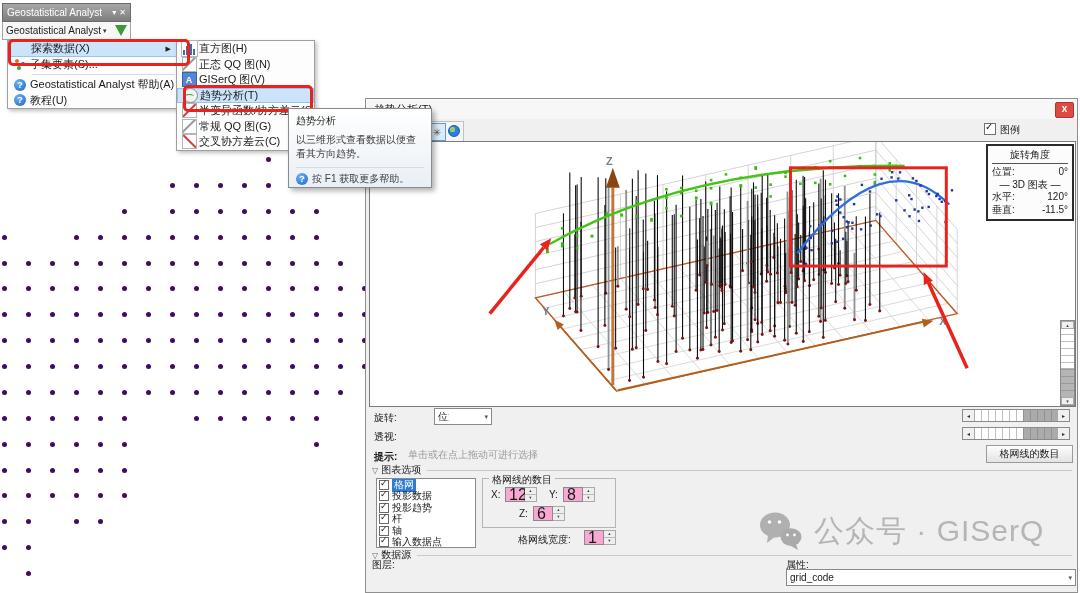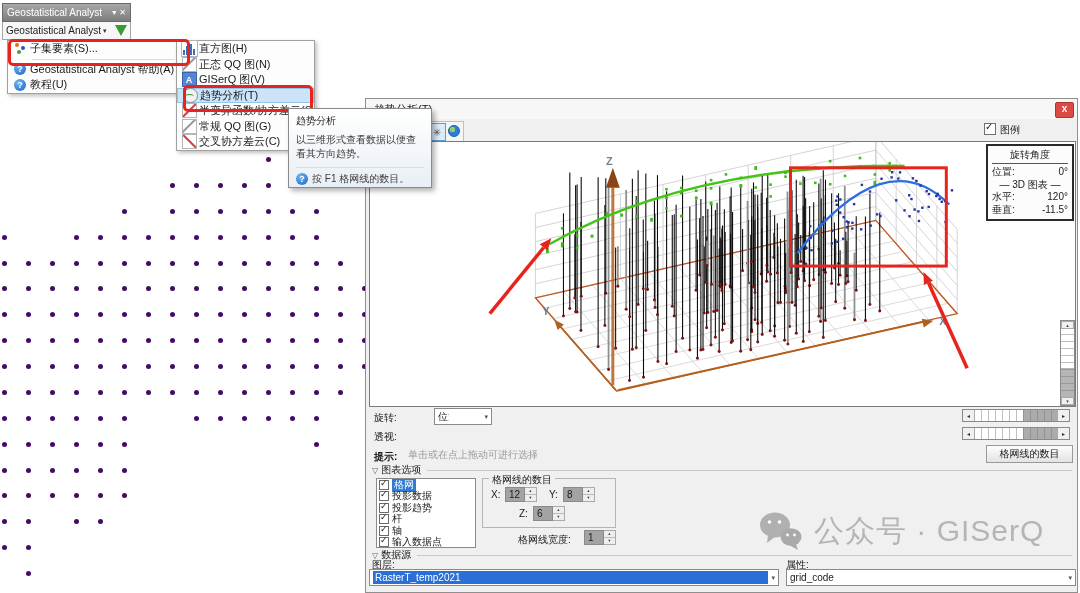--- a/index.html
+++ b/index.html
@@ -107,21 +107,21 @@
   .grp-head .ln{display:inline-block;height:1px;background:#c9c9c9;margin-left:6px;}
   .listbox{position:absolute;left:10px;top:379px;width:100px;height:70px;background:#fff;
     border:1px solid #8a8a8a;box-sizing:border-box;overflow:hidden;}
   .lb-row{height:11.5px;display:flex;align-items:center;font-size:10px;padding:0 2px;}
   .lb-row .cb{width:8px;height:8px;border:1px solid #6a6a6a;background:#fff;position:relative;margin-right:3px;flex:none;}
   .lb-row .cb:after{content:"✓";position:absolute;left:0;top:-3px;font-size:9px;color:#222;}
   .lb-row.sel .txt{background:#2e7cd6;color:#fff;padding:0 2px;}
   .groupbox{position:absolute;left:116px;top:379px;width:132px;height:48px;border:1px solid #b5b5b5;}
   .groupbox .gl{position:absolute;left:6px;top:-6px;background:#f0f0f0;padding:0 3px;font-size:10px;}
   .spin{position:absolute;display:flex;height:15px;}
-  .spin .sv{width:20px;background:#a3a3a3;border:1px solid #8a8a8a;font-size:10px;display:flex;
+  .spin .sv{width:20px;background:#f9a8d4;border:1px solid #8a8a8a;font-size:16px;display:flex;
     align-items:center;padding-left:3px;box-sizing:border-box;}
   .spin .sb{width:11px;display:flex;flex-direction:column;border:1px solid #aaa;border-left:none;}
   .spin .sb span{flex:1;background:#eee;font-size:4.5px;line-height:6px;text-align:center;color:#444;}
   .spin .sb span:first-child{border-bottom:1px solid #bbb;}
   
   #wm{left:758px;top:510px;z-index:50;display:flex;align-items:center;gap:10px;color:#b5b5b5;}
   #wm .wt{font-size:30px;letter-spacing:1px;}
 </style>
 </head>
 <body>
@@ -296,20 +296,25 @@
       <span class="tb-glyph">✕</span>
     </div>
     <div class="tb-row">
       <span class="t">Geostatistical Analyst</span>
       <span class="dd">▾</span>
       <span class="wiz-ic"></span>
     </div>
   </div>
 
   <div id="mainmenu" class="abs menu">
+    <div class="mi hl">
+      <span class="ic"></span>
+      <span class="lb">探索数据(X)</span>
+      <span class="sub">▶</span>
+    </div>
     <div class="mi">
       <span class="ic">
         <span class="subset-ic">
             <i style="left:1px;top:1px;background:#e07020"></i>
             <i style="left:7px;top:4px;background:#3050c0"></i>
             <i style="left:3px;top:8px;background:#40a040"></i>
           </span>
       </span>
       <span class="lb">子集要素(S)...</span>
     </div>
@@ -980,37 +985,33 @@
         </span>
     </div>
 
     <div class="grp-head" style="left:6px;top:449px;width:700px;">
       <span class="tri">▽</span>
       <span>数据源</span>
       <span class="ln" style="flex:1;"></span>
     </div>
     <span class="lbl" style="left:6px;top:459px;">图层:</span>
     <span class="lbl" style="left:420px;top:459px;">属性:</span>
-    <div class="select" style="left:3px;top:470px;width:410px;">
-      <span class="v" style="background:#2a6fd6;color:#fff;padding:1px 2px;">RasterT_temp2021</span>
-      <span class="ch">▾</span>
-    </div>
     <div class="select" style="left:420px;top:470px;width:290px;">
       <span class="v">grid_code</span>
       <span class="ch">▾</span>
     </div>
   </div>
 
   <div id="tip" class="abs">
     <div class="tt">趋势分析</div>
     <div class="bd">以三维形式查看数据以便查看其方向趋势。</div>
     <div class="sep"></div>
     <div class="ft">
       <span class="help-ic">?</span>
-      <span>按 F1 格网线的数目。</span>
+      <span>按 F1 获取更多帮助。</span>
     </div>
   </div>
 
   <div id="wm" class="abs">
     <svg width="46" height="42" viewBox="0 0 46 42">
       <ellipse cx="17" cy="15" rx="15" ry="12.5" fill="#b0b0b0"></ellipse>
       <polygon points="10,25 9,33 18,26" fill="#b0b0b0"></polygon>
       <circle cx="11.5" cy="12" r="1.8" fill="#fff"></circle>
         <circle cx="21.5" cy="12" r="1.8" fill="#fff"></circle>
       <ellipse cx="33" cy="27" rx="10.5" ry="8.8" fill="#aaaaaa"></ellipse>

